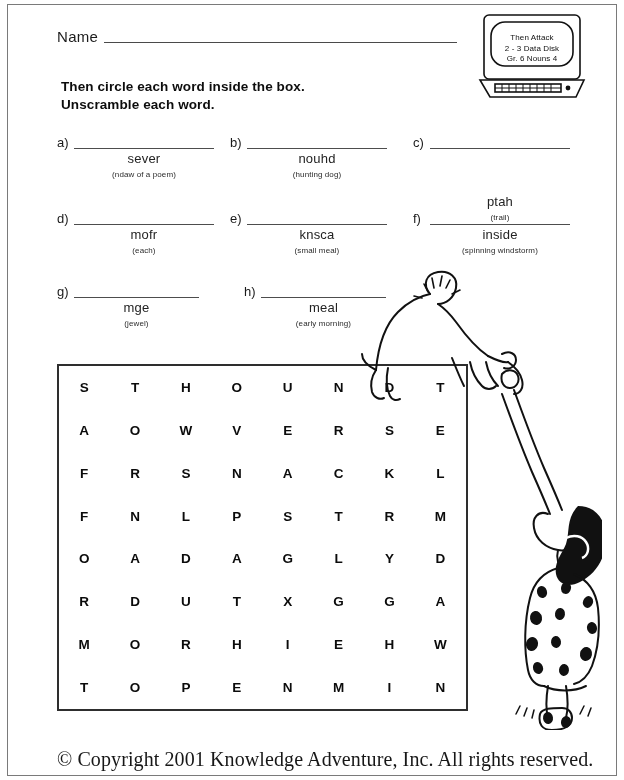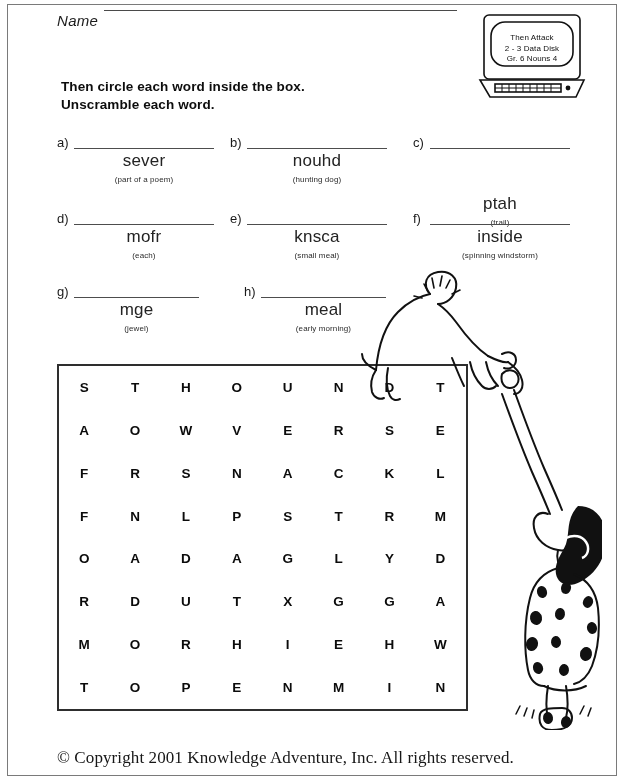--- a/index.html
+++ b/index.html
@@ -27,25 +27,24 @@
     height: 772px;
     border: 1px solid #7a7a7a;
     box-sizing: border-box;
     pointer-events: none;
   }
 
   
   .name-row {
     position: absolute;
     left: 57px;
-    top: 12px;
+    top: 28px;
     display: flex;
-    align-items: flex-start;
+    align-items: flex-end;
     width: 400px;
-    font-style: italic;
   }
   .name-label {
     font-size: 15px;
     color: #1c1c1c;
     letter-spacing: 0.3px;
     white-space: nowrap;
   }
   .name-rule {
     flex: 1;
     height: 0;
@@ -112,21 +111,21 @@
     flex: none;
     line-height: 14px;
   }
   .item-rule {
     height: 0;
     border-bottom: 1.3px solid #4d4d4d;
     position: relative;
     top: -1px;
   }
   .item-word {
-    font-size: 17px;
+    font-size: 13px;
     color: #232323;
     text-align: center;
     margin-top: 1px;
     letter-spacing: 0.2px;
   }
   .item-clue {
     font-size: 8px;
     color: #2b2b2b;
     text-align: center;
     margin-top: 4px;
@@ -172,21 +171,21 @@
     pointer-events: none;
   }
   .illustration svg { display: block; }
 
   
   .footer {
     position: absolute;
     left: 57px;
     top: 748px;
     font-family: "Liberation Serif", serif;
-    font-size: 17px;
+    font-size: 20px;
     color: #171717;
     letter-spacing: 0.1px;
     white-space: nowrap;
   }
 </style>
 </head>
 <body>
 
 <div id="page">
 
@@ -220,21 +219,21 @@
     <div>Unscramble each word.</div>
   </div>
 
   <div class="items">
       <div class="item" style="left: 57px; top: 4px; width: 162px;">
         <div class="item-head">
           <span class="item-letter">a)</span>
           <span class="item-rule" style="width: 140px;"></span>
         </div>
         <div class="item-word" style="margin-left: 17px; width: 140px;">sever</div>
-        <div class="item-clue" style="margin-left: 17px; width: 140px;">(part of a poem)</div>
+        <div class="item-clue" style="margin-left: 17px; width: 140px;">(ndaw of a poem)</div>
       </div>
       <div class="item" style="left: 230px; top: 4px; width: 162px;">
         <div class="item-head">
           <span class="item-letter">b)</span>
           <span class="item-rule" style="width: 140px;"></span>
         </div>
         <div class="item-word" style="margin-left: 17px; width: 140px;">nouhd</div>
         <div class="item-clue" style="margin-left: 17px; width: 140px;">(hunting dog)</div>
       </div>
       <div class="item" style="left: 413px; top: 4px; width: 162px;">

